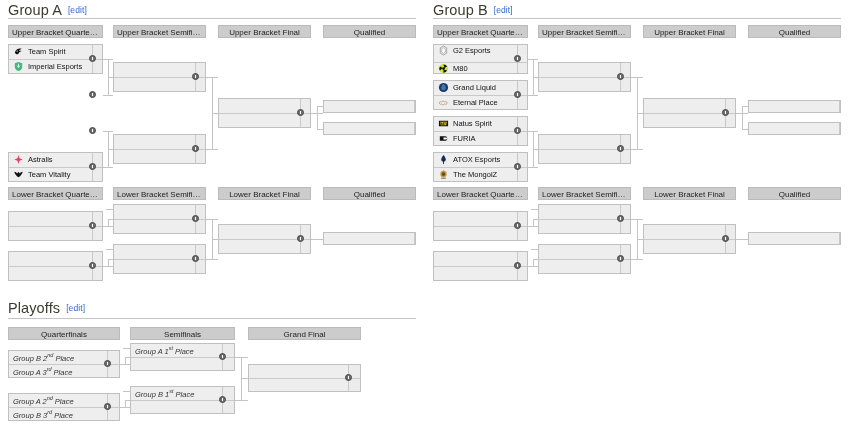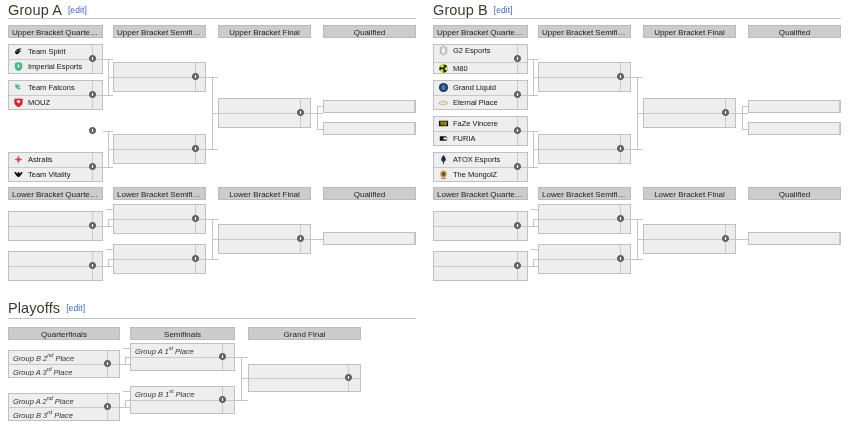--- a/index.html
+++ b/index.html
@@ -145,45 +145,20 @@
               <path d="M12 2l8 3v8c0 5-4 8-8 9-4-1-8-4-8-9V5z" fill="#3fba7a"></path>
               <path d="M12 6v8M9 10l3 4 3-4" stroke="#fff" stroke-width="1.8" fill="none"></path>
             </svg>
           </span>
           <span>Imperial Esports</span>
         </div>
         <div class="score" style="width:10px;"></div>
       </div>
     </div>
     <div class="infobtn" style="left:89px;top:55px;"></div>
-    <div class="match" style="left:8px;top:80px;width:95px;height:30px;">
-      <div class="row">
-        <div class="opp">
-          <span class="logo">
-            <svg width="11" height="11" viewBox="0 0 24 24">
-              <path d="M5 5c5-1 9 1 12 5-2 0-4 1-5 2 2 0 4 1 5 3-4 2-9 1-11-3C4 10 4 7 5 5z" fill="#5cbf8a"></path>
-            </svg>
-          </span>
-          <span>Team Falcons</span>
-        </div>
-        <div class="score" style="width:10px;"></div>
-      </div>
-      <div class="row">
-        <div class="opp">
-          <span class="logo">
-            <svg width="11" height="11" viewBox="0 0 24 24">
-              <path d="M3 4h18v7c0 6-5 10-9 11-4-1-9-5-9-11z" fill="#e01b24"></path>
-              <path d="M12 8c-2-2-5 0-4 2 1 2 4 4 4 4s3-2 4-4c1-2-2-4-4-2z" fill="#fff"></path>
-            </svg>
-          </span>
-          <span>MOUZ</span>
-        </div>
-        <div class="score" style="width:10px;"></div>
-      </div>
-    </div>
     <div class="infobtn" style="left:89px;top:91px;"></div>
     <div class="infobtn" style="left:89px;top:127px;"></div>
     <div class="match" style="left:8px;top:152px;width:95px;height:30px;">
       <div class="row">
         <div class="opp">
           <span class="logo">
             <svg width="11" height="11" viewBox="0 0 24 24">
               <path d="M12 2l2.2 7.2L21 12l-6.8 2.8L12 22l-2.2-7.2L3 12l6.8-2.8z" fill="#e4405f"></path>
             </svg>
           </span>
@@ -446,21 +421,21 @@
     <div class="match" style="left:433px;top:116px;width:95px;height:30px;">
       <div class="row">
         <div class="opp">
           <span class="logo">
             <svg width="11" height="11" viewBox="0 0 24 24">
               <rect x="2" y="6" width="20" height="12" fill="#111"></rect>
               <path d="M4 8h16l-2 8H6z" fill="#f5d800"></path>
               <text x="12" y="15" font-size="6" text-anchor="middle" fill="#111" font-family="sans-serif" font-weight="bold">NAVI</text>
             </svg>
           </span>
-          <span>FaZe Vincere</span>
+          <span>Natus Spirit</span>
         </div>
         <div class="score" style="width:10px;"></div>
       </div>
       <div class="row">
         <div class="opp">
           <span class="logo">
             <svg width="11" height="11" viewBox="0 0 24 24">
               <path d="M4 7h12c3 0 4 2 4 5s-1 5-4 5H4z" fill="#111"></path>
               <path d="M12 10h6c1 0 1.6.8 1.6 2s-.6 2-1.6 2h-6z" fill="#fff"></path>
             </svg>

